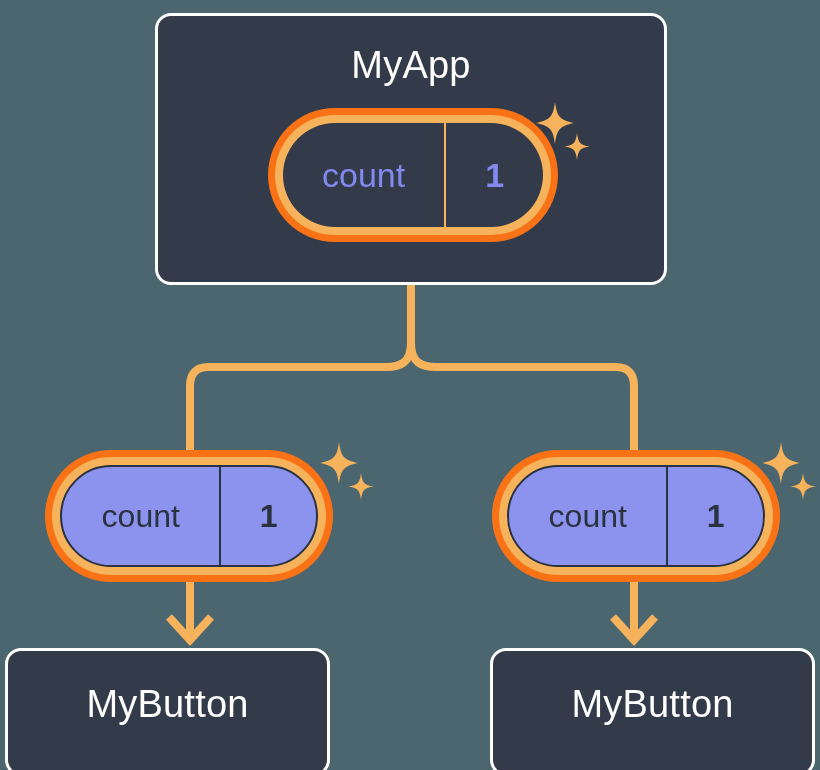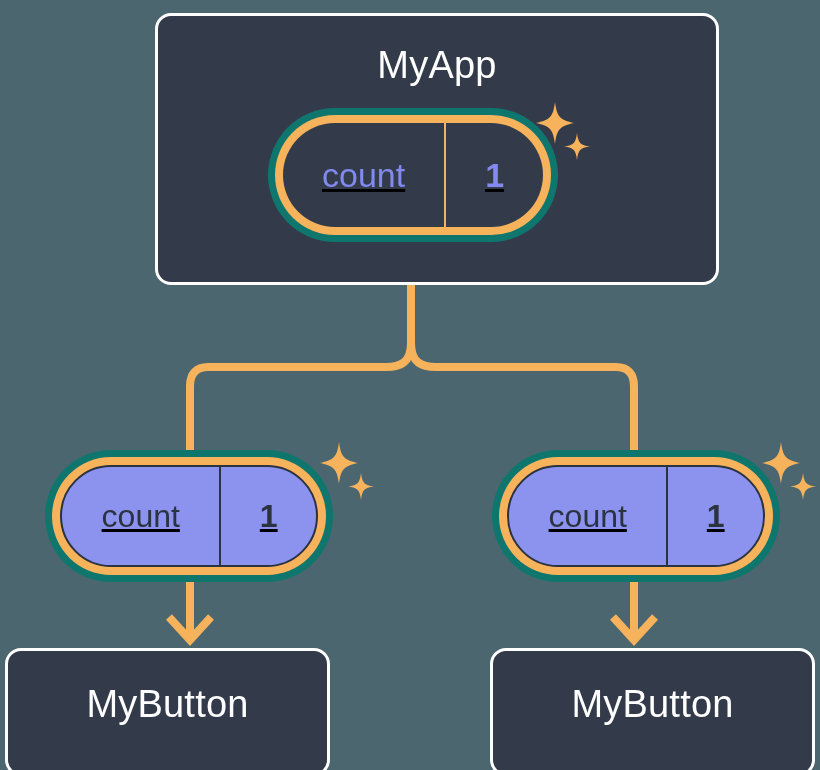--- a/index.html
+++ b/index.html
@@ -47,21 +47,21 @@
     text-align: center;
     color: #ffffff;
     font-weight: 400;
     letter-spacing: 0.2px;
     white-space: nowrap;
   }
 
   #box-myapp {
     left: 155px;
     top: 13px;
-    width: 564px;
+    width: 512px;
     height: 272px;
   }
   #box-myapp .comp-title {
     top: 28px;
     font-size: 38px;
   }
 
   #box-mybutton-left {
     left: 5px;
     top: 648px;
@@ -80,24 +80,23 @@
     font-size: 38px;
   }
 
   
   .pill {
     position: absolute;
     box-sizing: border-box;
     border-radius: 999px;
     z-index: 3;
     
-    background: #0f766e;
+    background: #f97316;
     padding: 7px;
     display: flex;
-    text-decoration: underline;
   }
   .pill-mid {
     flex: 1;
     box-sizing: border-box;
     border-radius: 999px;
     
     background: #f7b35c;
     padding: 8px;
     display: flex;
   }

